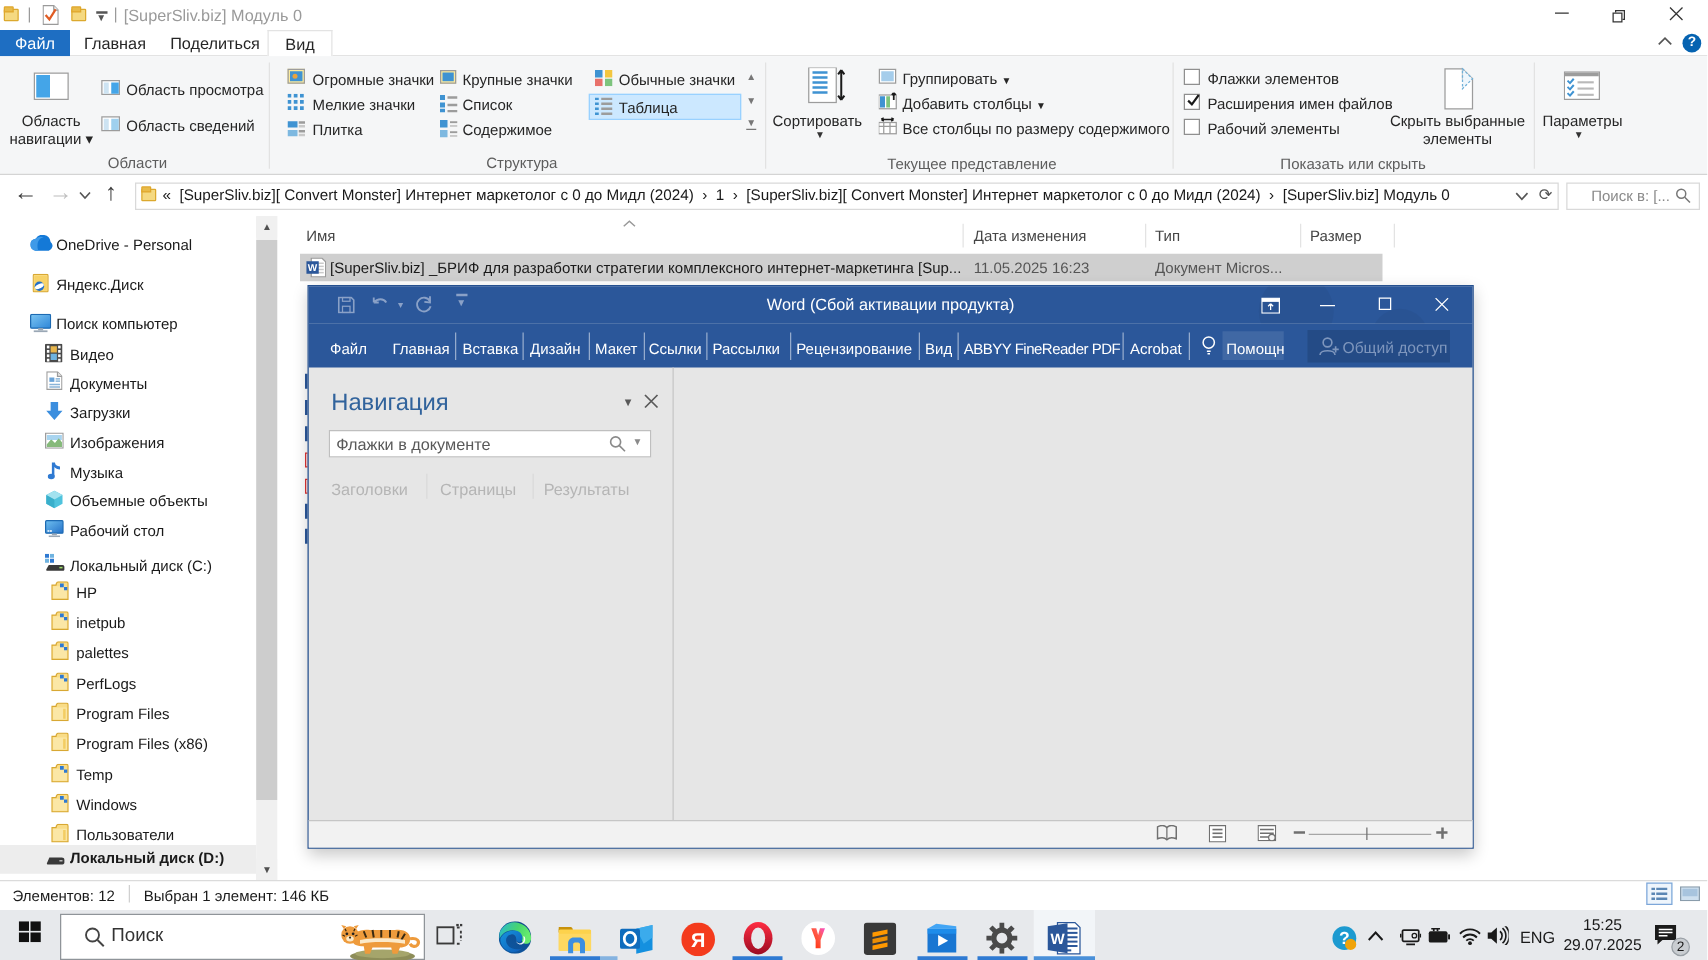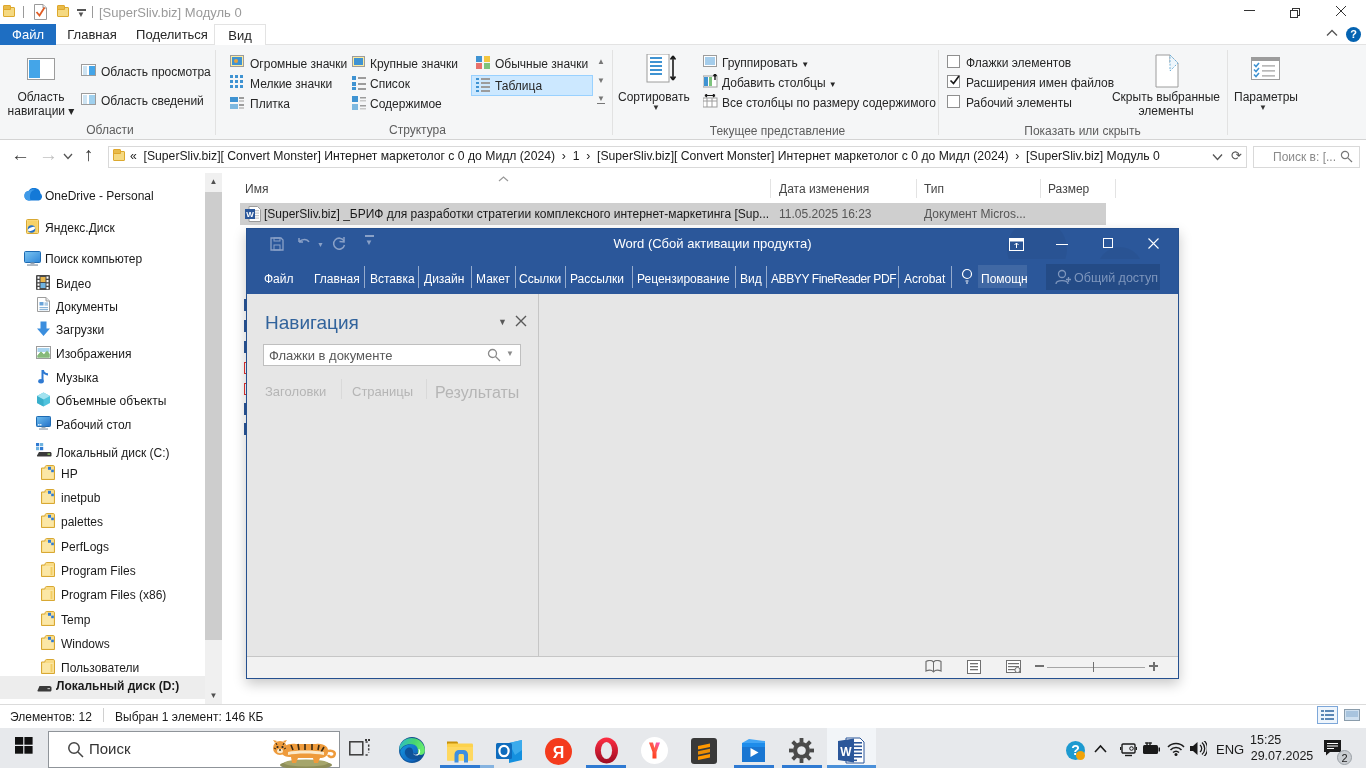--- a/index.html
+++ b/index.html
@@ -612,21 +612,21 @@
   <div class="abs" style="left:22px; top:119px; font-size:13px; color:#595959;">Флажки в документе</div>
   <svg class="abs" style="left:240px; top:119px;" width="14" height="14" viewBox="0 0 14 14">
         <circle cx="5.5" cy="5.5" r="4" fill="none" stroke="#8a8a8a" stroke-width="1.3"></circle>
         <path d="M8.5 8.5 L13 13" stroke="#8a8a8a" stroke-width="1.3"></path>
       </svg>
   <div class="abs" style="left:259px; top:120px; font-size:8px; color:#8a8a8a;">▼</div>
   <div class="abs" style="left:18px; top:155px; font-size:13px; color:#b5b5b5;">Заголовки</div>
   <div class="abs" style="left:94px; top:150px; width:1px; height:20px; background:#d9d9d9;"></div>
   <div class="abs" style="left:105px; top:155px; font-size:13px; color:#b5b5b5;">Страницы</div>
   <div class="abs" style="left:179px; top:150px; width:1px; height:20px; background:#d9d9d9;"></div>
-  <div class="abs" style="left:188px; top:155px; font-size:16px; color:#b5b5b5;">Результаты</div>
+  <div class="abs" style="left:188px; top:155px; font-size:13px; color:#b5b5b5;">Результаты</div>
 
   <div class="abs" style="left:291px; top:65px; width:1px; height:362px; background:#c6c6c6;"></div>
   <div class="abs" id="wstatus"></div>
 
   <svg class="abs" style="left:678px; top:431px;" width="17" height="13" viewBox="0 0 17 13">
         <path d="M1 1.5 C4 0 7 0.5 8.5 2 C10 0.5 13 0 16 1.5 L16 11 C13 9.8 10 10.2 8.5 11.8 C7 10.2 4 9.8 1 11 Z" fill="none" stroke="#707070" stroke-width="1.2"></path>
         <path d="M8.5 2 L8.5 11.5" stroke="#707070"></path>
       </svg>
   <svg class="abs" style="left:720px; top:431px;" width="14" height="14" viewBox="0 0 14 14">
         <rect x="0.5" y="0.5" width="13" height="13" fill="#fff" stroke="#707070"></rect>
@@ -826,21 +826,21 @@
     </svg>
 <svg class="abs" style="left:1167px; top:742px;" width="18" height="14" viewBox="0 0 18 14">
       <path d="M1 5 A11 11 0 0 1 17 5 M3.5 8 A7.5 7.5 0 0 1 14.5 8 M6 10.5 A4.5 4.5 0 0 1 12 10.5" stroke="#1a1a1a" stroke-width="1.5" fill="none"></path>
       <circle cx="9" cy="12.5" r="1.5" fill="#1a1a1a"></circle>
     </svg>
 <svg class="abs" style="left:1190px; top:741px;" width="17" height="15" viewBox="0 0 17 15">
       <path d="M0 5 L3 5 L7.5 1 L7.5 14 L3 10 L0 10 Z" fill="#1a1a1a"></path>
       <path d="M10 4 A4.5 4.5 0 0 1 10 11 M12 1.5 A8 8 0 0 1 12 13.5 M14 -0.5 A11 11 0 0 1 14 15.5" stroke="#1a1a1a" stroke-width="1.3" fill="none"></path>
     </svg>
 <div class="abs" style="left:1216px; top:742px; font-size:13px; color:#1a1a1a;">ENG</div>
-<div class="abs" style="left:1250px; top:733px; width:64px; font-size:12.5px; color:#1a1a1a;">15:25</div>
+<div class="abs" style="left:1250px; top:733px; width:64px; text-align:center; font-size:12.5px; color:#1a1a1a;">15:25</div>
 <div class="abs" style="left:1250px; top:749px; width:64px; text-align:center; font-size:12.5px; color:#1a1a1a;">29.07.2025</div>
 <svg class="abs" style="left:1324px; top:740px;" width="17" height="16" viewBox="0 0 17 16">
       <path d="M0 0 L17 0 L17 12 L6 12 L2 15.5 L2 12 L0 12 Z" fill="#1a1a1a"></path>
       <g stroke="#fff" stroke-width="1.2">
         <path d="M3 3.5 L14 3.5 M3 6 L14 6 M3 8.5 L10 8.5"></path>
       </g>
     </svg>
 <div class="abs" style="left:1337px; top:750px; width:15px; height:15px; border-radius:50%; background:#c9cdd1; border:1px solid #9aa0a6; text-align:center; font-size:11px; color:#1a1a1a; line-height:14px;">2</div>
 
 </div>

